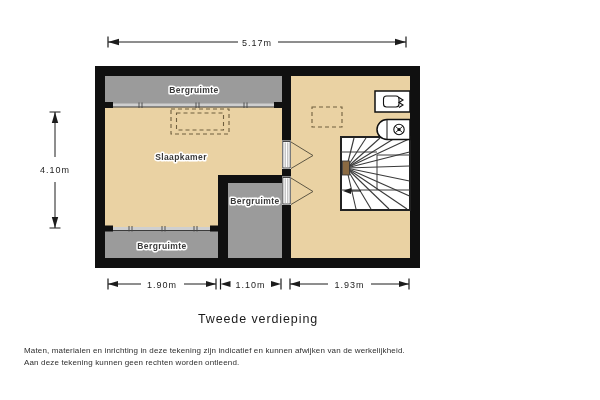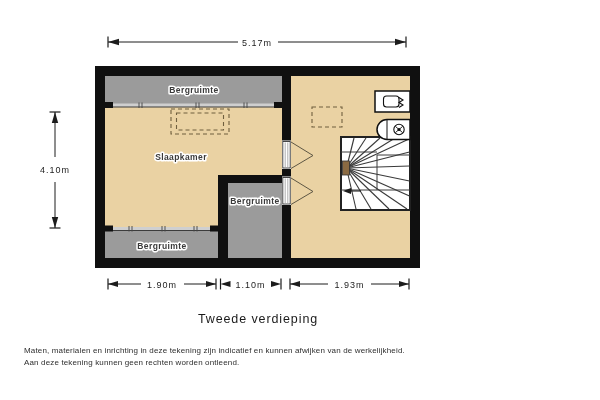--- a/index.html
+++ b/index.html
@@ -1,17 +1,17 @@
 <!DOCTYPE html>
 <html><head>
 <meta charset="utf-8">
 <style>
   html,body{margin:0;padding:0;background:#fff;}
   .page{position:relative;width:600px;height:400px;background:#ffffff;overflow:hidden;
-        font-family:"Liberation Sans",sans-serif;}
+        font-family:"Liberation Sans",sans-serif;border-radius:13px;}
   svg text{font-family:"Liberation Sans",sans-serif;}
   .dim-text{font-size:9px;fill:#1c1c1c;letter-spacing:1px;text-anchor:middle;}
   .room-label{font-size:8.5px;font-weight:bold;fill:#3a3a3a;letter-spacing:.4px;
               stroke:#ffffff;stroke-width:3px;paint-order:stroke;stroke-linejoin:round;
               text-anchor:middle;}
   .title-text{font-size:12.5px;fill:#1a1a1a;letter-spacing:.9px;text-anchor:middle;}
   .disclaimer-text{font-size:8px;fill:#2e2e2e;letter-spacing:.15px;}
   .dimline{stroke:#1c1c1c;stroke-width:1;}
   .tick{stroke:#1c1c1c;stroke-width:1.2;}
   .arrow{fill:#1c1c1c;}

